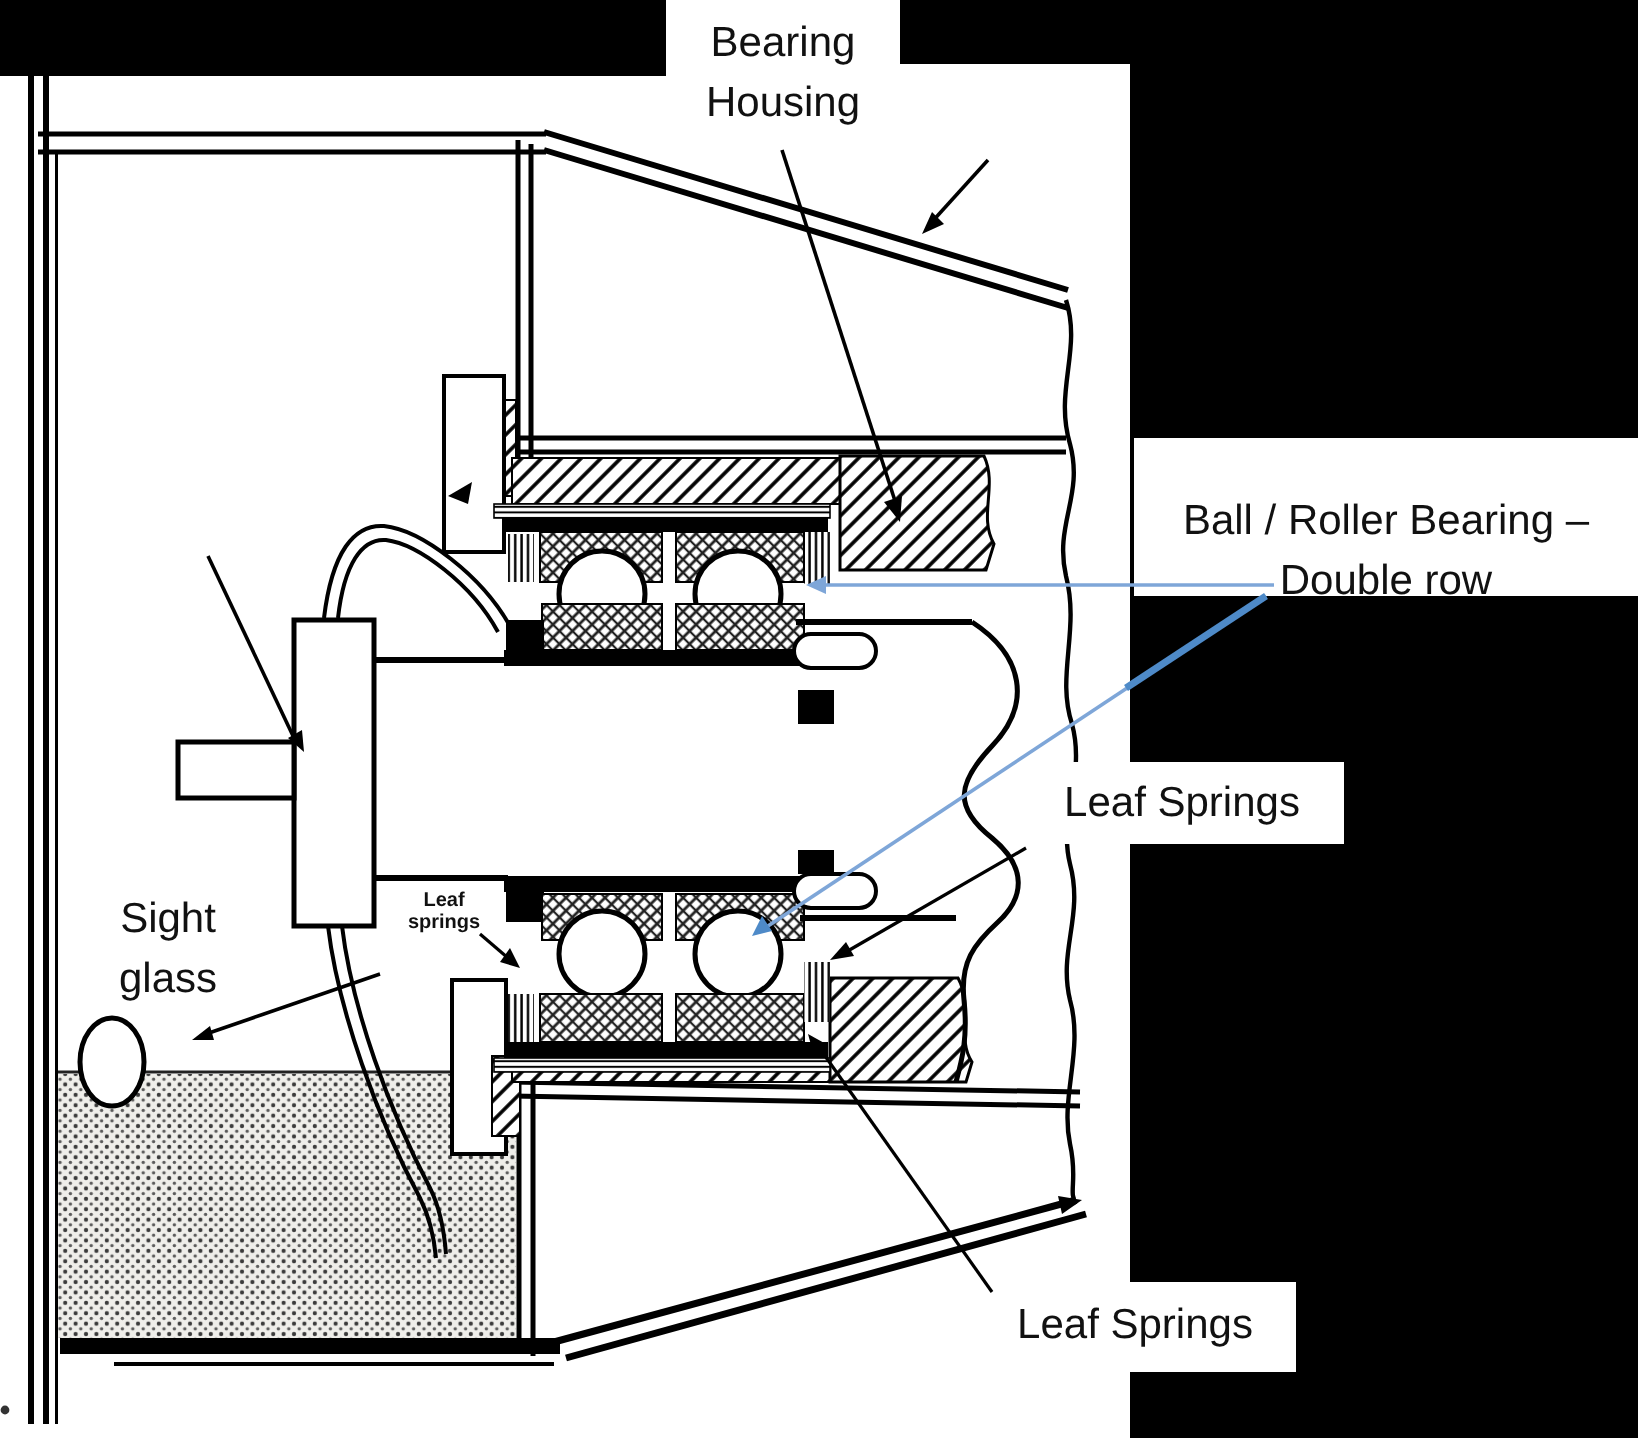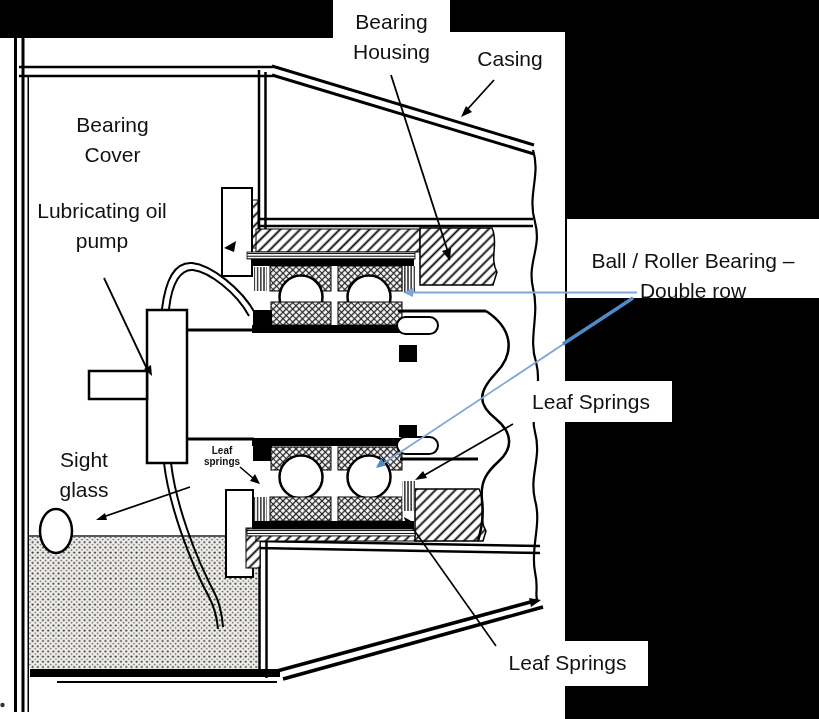--- a/index.html
+++ b/index.html
@@ -182,21 +182,18 @@
   <g>
     <path d="M410,292.5 H637" fill="none" stroke="#7ea6d8" stroke-width="1.8"></path>
     <polygon points="403,292.5 413,288 413,297" fill="#7ea6d8"></polygon>
     <path d="M633,298 L381,465" fill="none" stroke="#7ea6d8" stroke-width="1.8"></path>
     <path d="M633,298 L563,344" fill="none" stroke="#4e8ac8" stroke-width="3.5"></path>
     <polygon points="376,468 386,465.5 381,458" fill="#4e8ac8"></polygon>
   </g>
 </svg>
 
   <div class="lbl" id="lbl-bearing-housing">Bearing Housing</div>
-  <div class="lbl" id="lbl-casing">Casing</div>
-  <div class="lbl" id="lbl-bearing-cover">Bearing Cover</div>
-  <div class="lbl" id="lbl-oil-pump">Lubricating oil pump</div>
   <div class="lbl" id="lbl-ball-roller">Ball / Roller Bearing – Double row</div>
   <div class="lbl" id="lbl-leaf-mid">Leaf Springs</div>
   <div class="lbl" id="lbl-sight">Sight glass</div>
   <div class="lbl" id="lbl-leaf-bottom">Leaf Springs</div>
   <div class="lbl" id="lbl-leaf-inline">Leaf springs</div>
 </div>
 
 </body></html>

